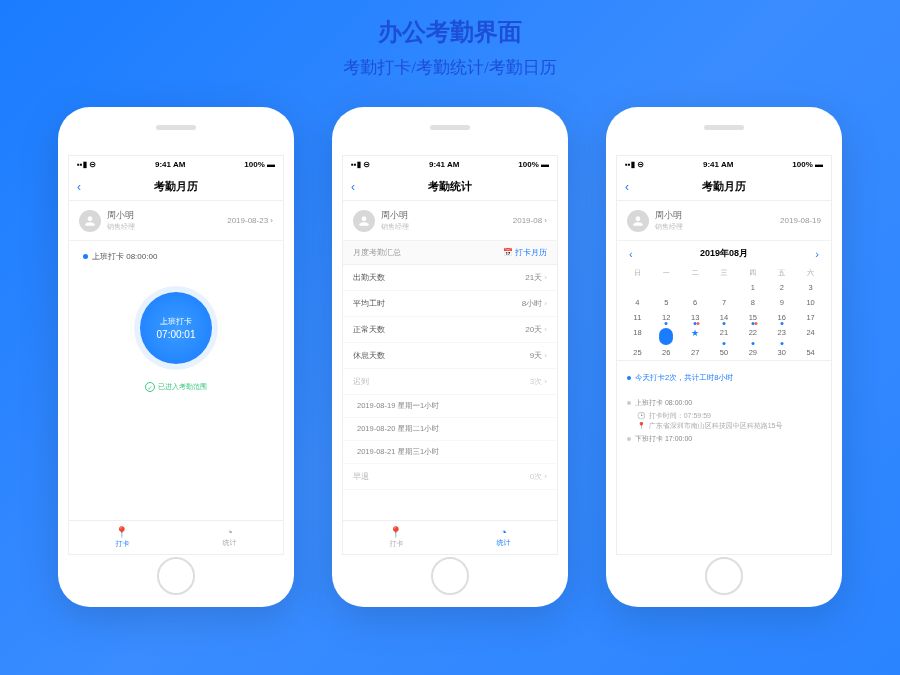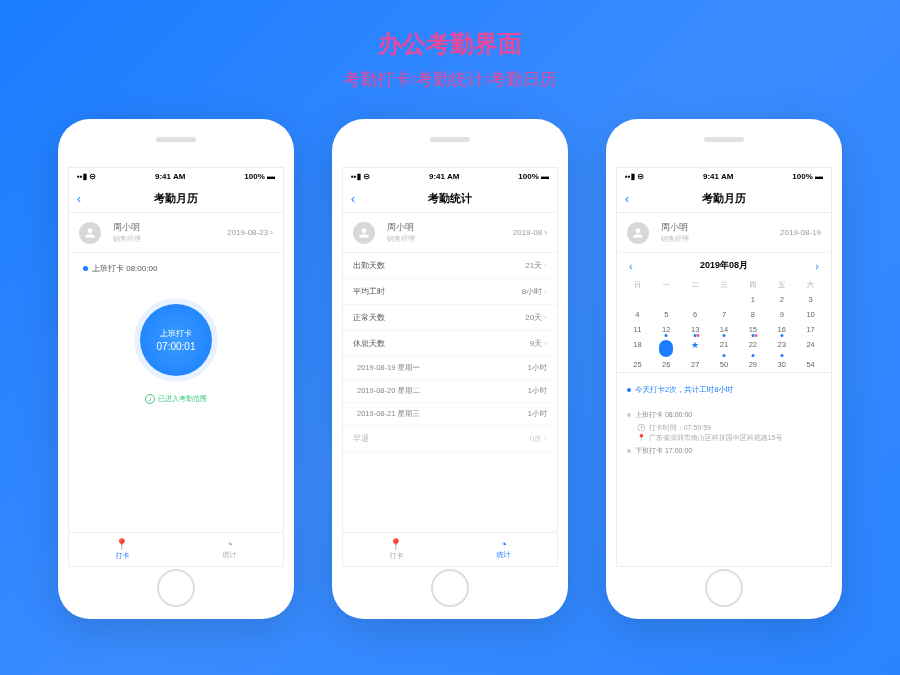--- a/index.html
+++ b/index.html
@@ -1,21 +1,21 @@
 <!DOCTYPE html>
 <html><head>
 <meta charset="utf-8">
 <style>
 * { margin: 0; padding: 0; box-sizing: border-box; }
 body {
   font-family: -apple-system, "Helvetica Neue", Arial, sans-serif;
   background: linear-gradient(135deg, #1a7cff 0%, #3a8cff 50%, #2a84ff 100%);
   width: 900px; height: 675px; overflow: hidden; position: relative;
 }
-.header-area { text-align: center; padding-top: 28px; color: #ec4899; }
+.header-area { text-align: center; padding-top: 16px; color: #1d4ed8; }
 .header-title { font-size: 24px; font-weight: 700; }
 .header-sub { font-size: 17px; font-weight: 400; margin-top: 8px; font-family: Liberation Serif, serif; }
 .phones { display: flex; justify-content: center; gap: 38px; margin-top: 28px; padding: 0 50px; }
 .phone {
   width: 236px; height: 500px; background: #fff; border-radius: 32px;
   box-shadow: 0 10px 40px rgba(0,0,0,.15);
   padding: 48px 10px 52px; position: relative; display: flex; flex-direction: column;
 }
 .phone::before {
   content: ""; position: absolute; top: 18px; left: 50%; transform: translateX(-50%);
@@ -26,21 +26,21 @@
   width: 34px; height: 34px; border: 2px solid #ddd; border-radius: 50%;
 }
 .screen {
   flex: 1; background: #fff; border: 1px solid #eee; overflow: hidden;
   display: flex; flex-direction: column; font-size: 9px;
 }
 .statusbar { display: flex; justify-content: space-between; align-items: center; padding: 4px 8px; font-size: 8px; font-weight: 600; }
 .navbar { display: flex; align-items: center; justify-content: center; position: relative; padding: 6px 0; border-bottom: 1px solid #f0f0f0; }
 .navbar .back { position: absolute; left: 8px; color: #1a7cff; font-size: 12px; }
 .navbar .nb-title { font-size: 11px; font-weight: 600; }
-.userrow { display: flex; align-items: center; padding: 8px 10px; border-bottom: 1px solid #f2f2f2; gap: 6px; }
+.userrow { display: flex; align-items: center; padding: 8px 10px; border-bottom: 1px solid #f2f2f2; }
 .avatar { width: 22px; height: 22px; border-radius: 50%; background: #d8d8d8; display: flex; align-items: center; justify-content: center; margin-right: 6px; }
 .avatar svg { width: 14px; height: 14px; fill: #fff; }
 .u-name { font-size: 9px; color: #666; }
 .u-role { font-size: 7px; color: #bbb; }
 .u-date { margin-left: auto; font-size: 8px; color: #999; }
 
 
 .s1-body { flex: 1; display: flex; flex-direction: column; align-items: center; padding-top: 4px; }
 .s1-label { align-self: flex-start; margin: 6px 0 0 14px; font-size: 8px; color: #555; display: flex; align-items: center; gap: 4px; }
 .dot { width: 5px; height: 5px; border-radius: 50%; background: #1a7cff; display: inline-block; }
@@ -61,21 +61,21 @@
 
 
 .s2-body { flex: 1; overflow: hidden; }
 .sec-head { display: flex; justify-content: space-between; padding: 6px 10px; font-size: 8px; color: #999; background: #fafafa; border-bottom: 1px solid #f0f0f0; }
 .sec-head .link { color: #1a7cff; display: flex; align-items: center; gap: 2px; }
 .list-row { display: flex; justify-content: space-between; align-items: center; padding: 7px 10px; border-bottom: 1px solid #f5f5f5; font-size: 8px; color: #555; }
 .list-row .val { color: #888; }
 .list-row .val::after { content: " ›"; color: #ccc; }
 .list-row.gray .name { color: #bbb; }
 .list-row.gray .val { color: #ccc; }
-.sub-row { display: flex; justify-content: space-between; padding: 6px 10px 6px 14px; font-size: 7.5px; color: #888; border-bottom: 1px solid #f7f7f7; }
+.sub-row { display: flex; padding: 6px 10px 6px 14px; font-size: 7.5px; color: #888; border-bottom: 1px solid #f7f7f7; }
 
 
 .s3-body { flex: 1; overflow: hidden; display: flex; flex-direction: column; }
 .cal-head { display: flex; align-items: center; justify-content: space-between; padding: 6px 12px; font-size: 9px; }
 .cal-head .arrow { color: #1a7cff; font-size: 11px; }
 .cal-head .month { font-weight: 600; }
 .cal-grid { padding: 0 6px; }
 .cal-row { display: flex; }
 .cal-cell { flex: 1; text-align: center; font-size: 7.5px; padding: 3px 0; color: #666; position: relative; }
 .cal-wd { color: #aaa; font-size: 7px; padding: 2px 0; }
@@ -159,38 +159,49 @@
               <path d="M12 12c2.2 0 4-1.8 4-4s-1.8-4-4-4-4 1.8-4 4 1.8 4 4 4zm0 2c-2.7 0-8 1.3-8 4v2h16v-2c0-2.7-5.3-4-8-4z"></path>
             </svg>
           </div>
         <div>
           <div class="u-name">周小明</div>
           <div class="u-role">销售经理</div>
         </div>
         <div class="u-date"><span>2019-08</span> ›</div>
       </div>
       <div class="s2-body">
+        <div class="sec-head">
+          <span>月度考勤汇总</span>
+          <span class="link">
+              <span>📅</span>
+              <span>打卡月历</span>
+            </span>
+        </div>
         <div id="s2-rows">
             <div class="list-row">
               <span class="name">出勤天数</span>
               <span class="val">21天</span>
             </div>
             <div class="list-row">
               <span class="name">平均工时</span>
               <span class="val">8小时</span>
             </div>
             <div class="list-row">
               <span class="name">正常天数</span>
               <span class="val">20天</span>
             </div>
             <div class="list-row">
               <span class="name">休息天数</span>
               <span class="val">9天</span>
             </div>
           </div>
+        <div class="list-row gray">
+          <span class="name">迟到</span>
+            <span class="val">3次</span>
+        </div>
         <div id="s2-late">
             <div class="sub-row">
               <span>2019-08-19  星期一</span>
               <span>1小时</span>
             </div>
             <div class="sub-row">
               <span>2019-08-20  星期二</span>
               <span>1小时</span>
             </div>
             <div class="sub-row">

